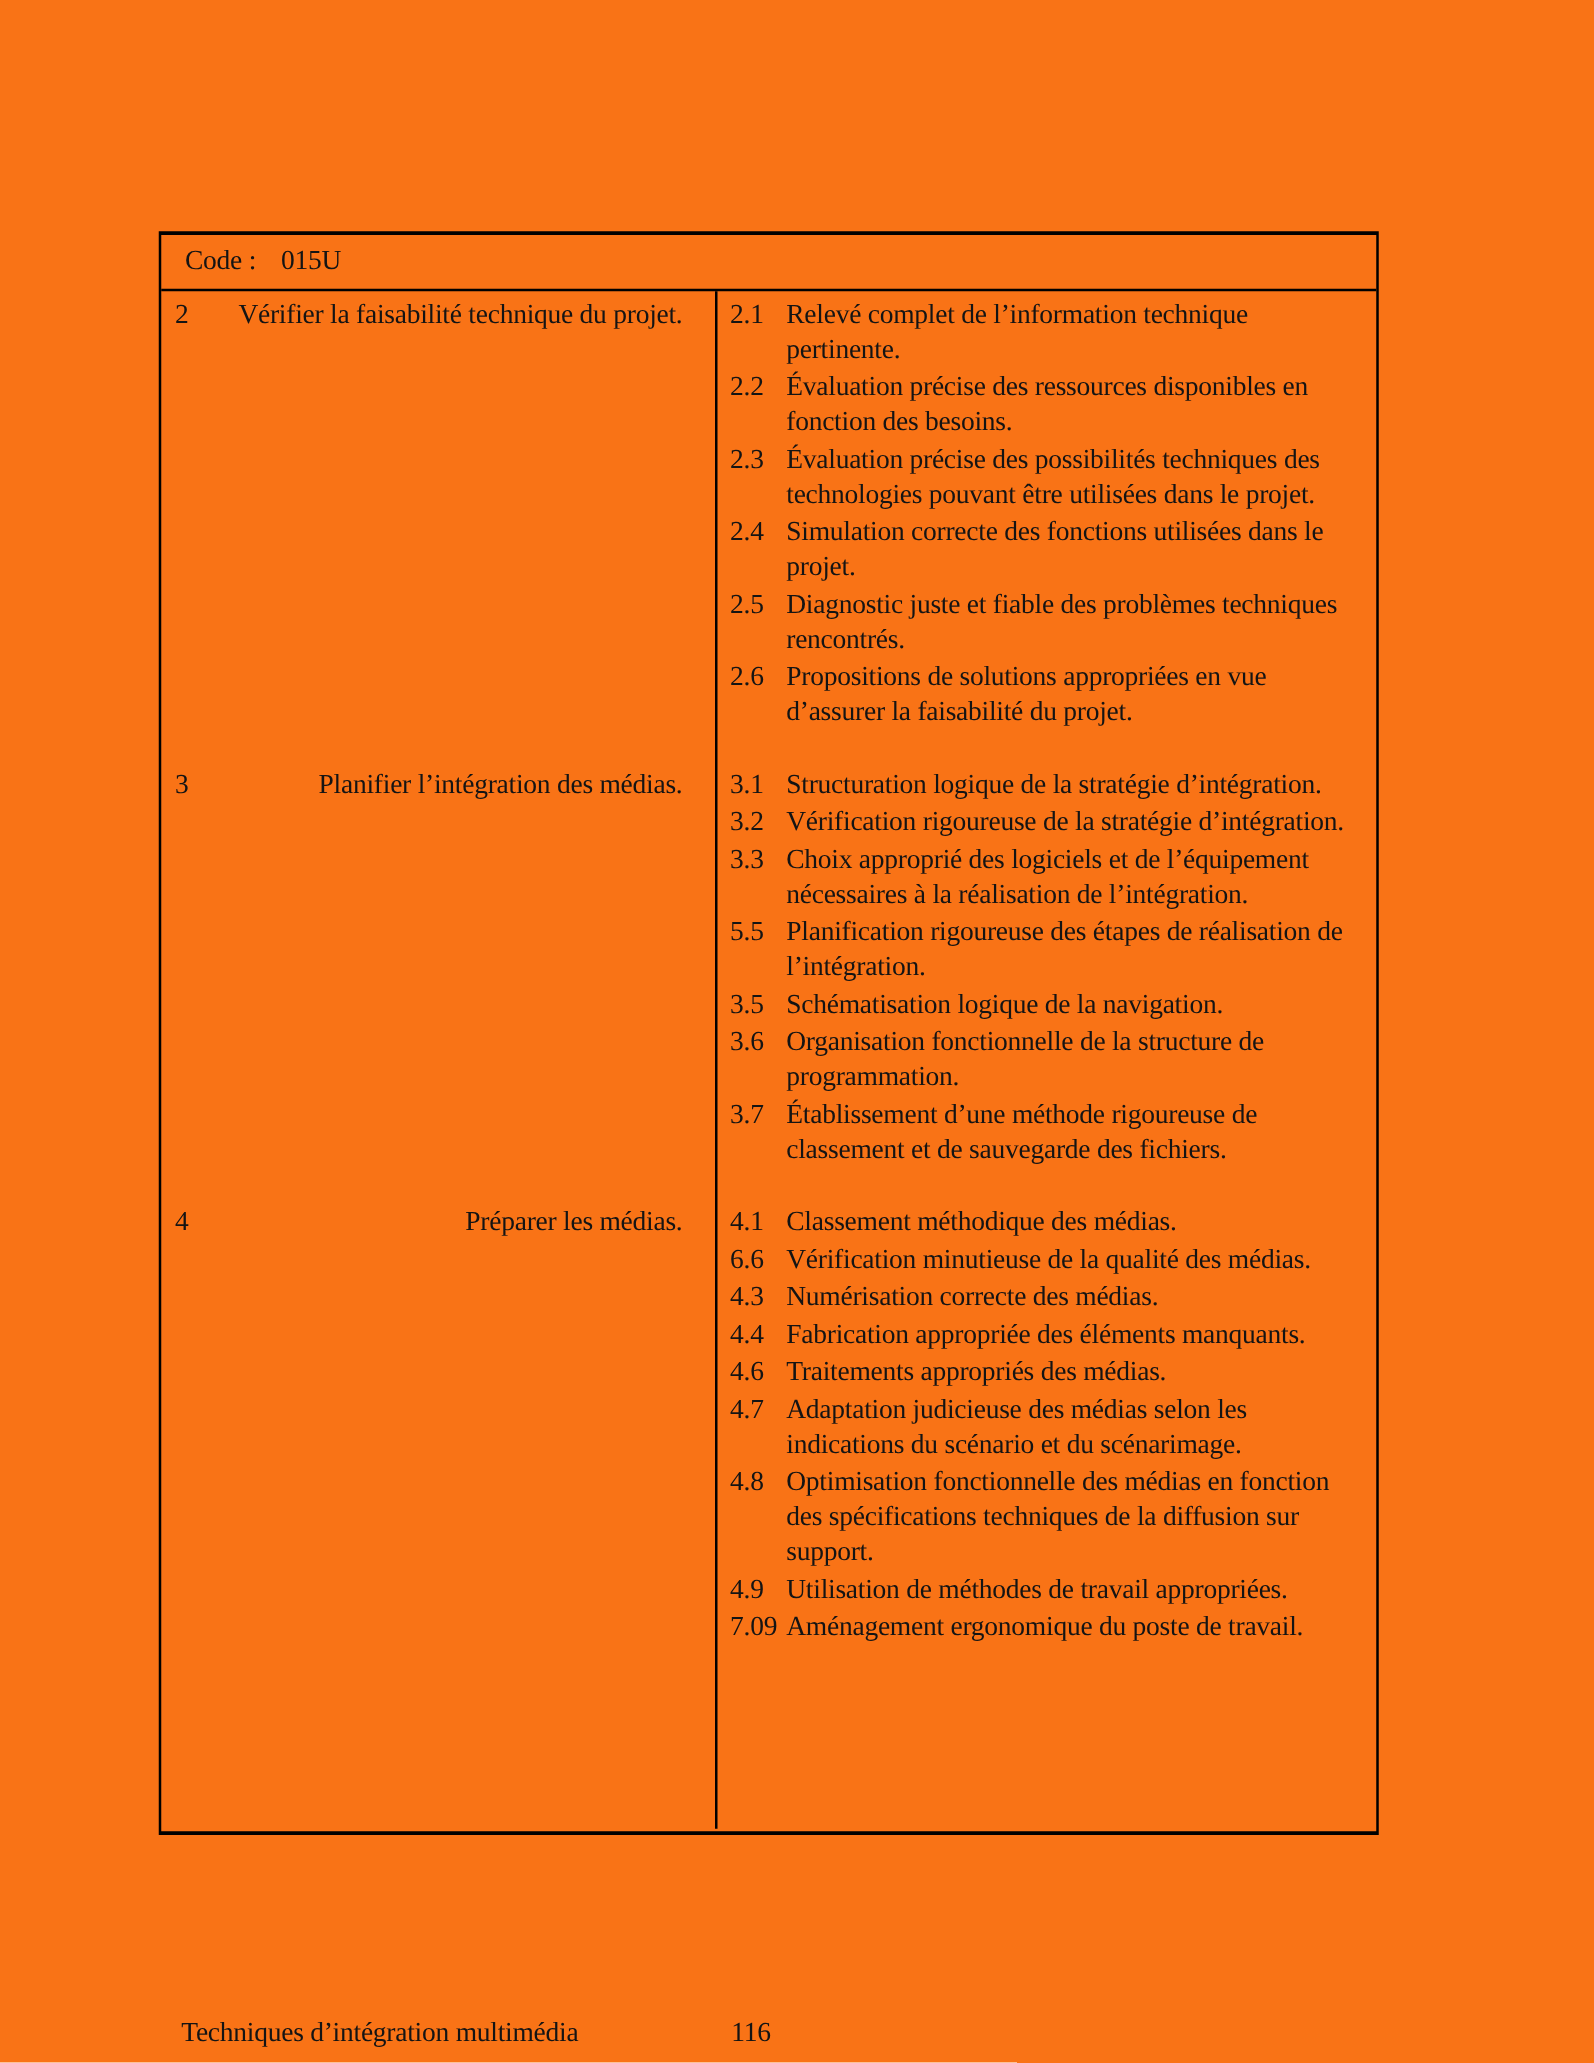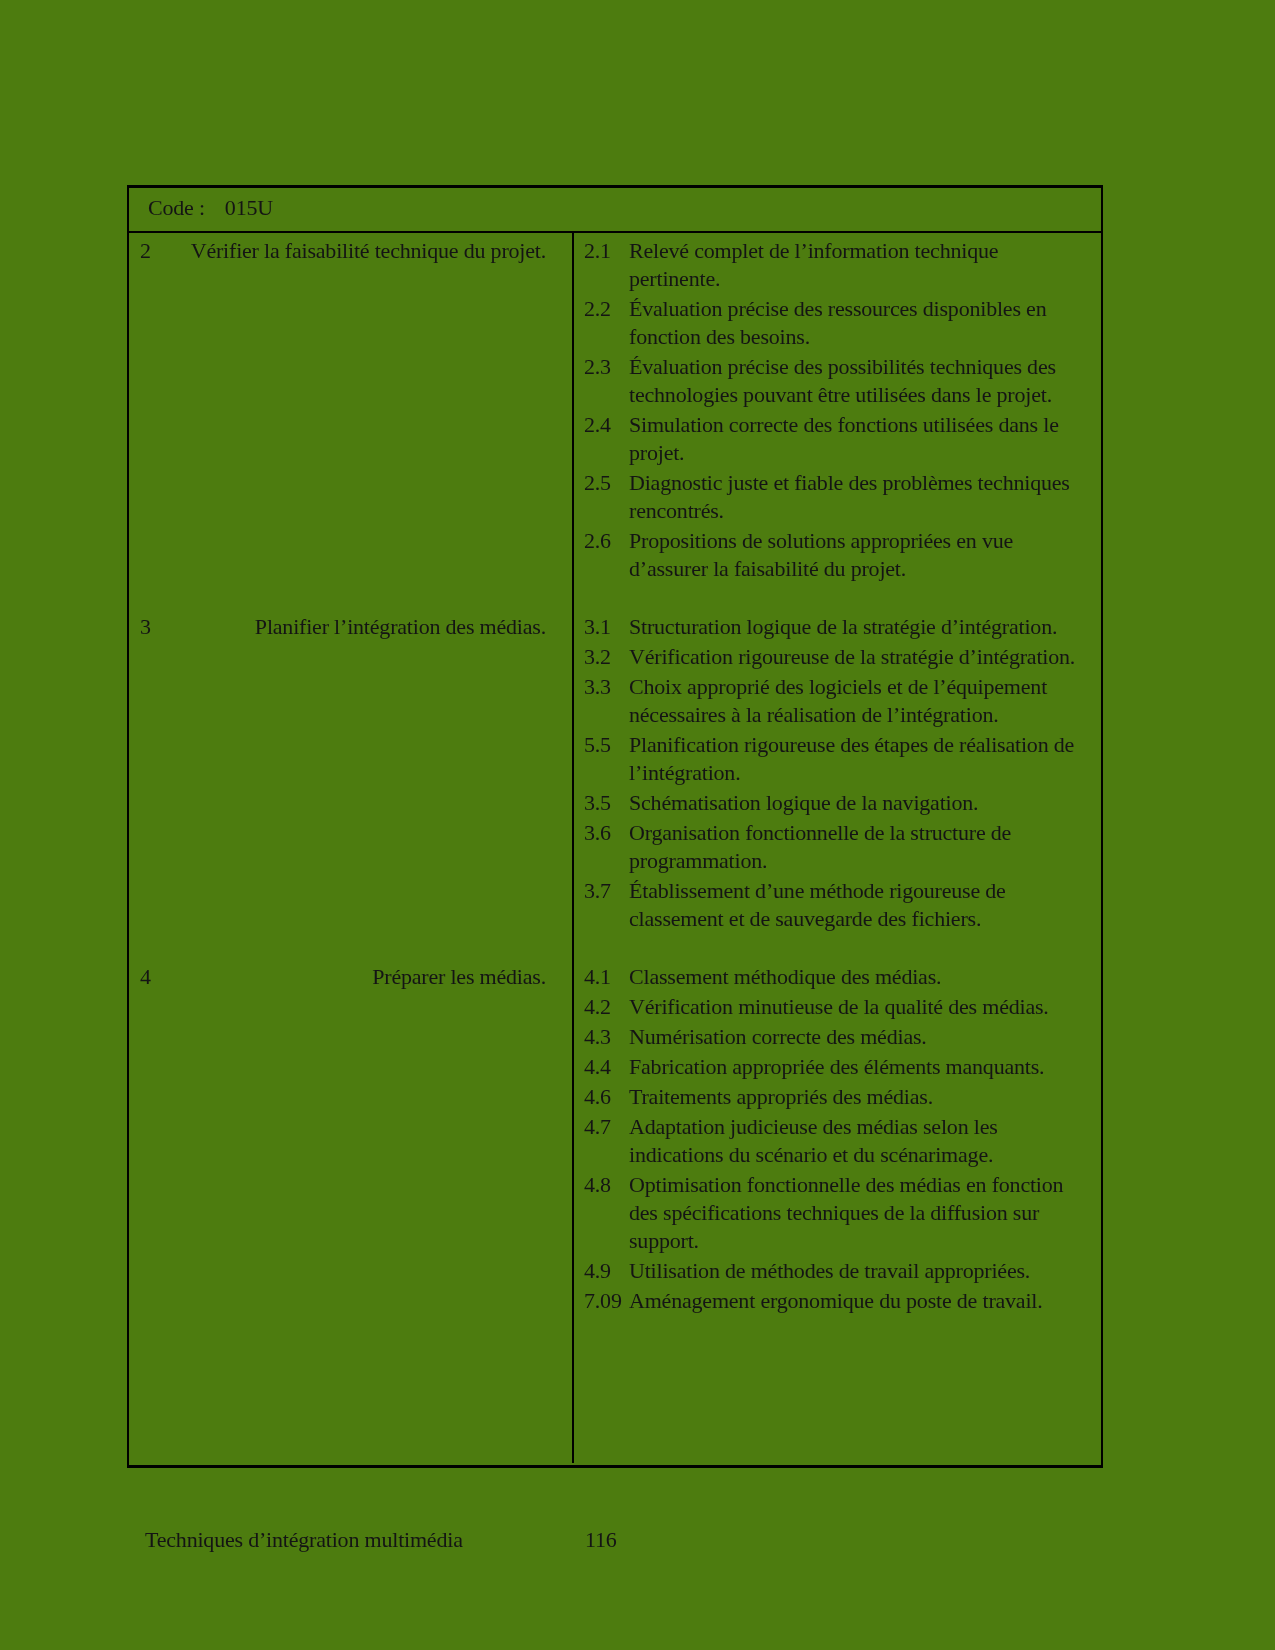--- a/index.html
+++ b/index.html
@@ -4,21 +4,21 @@
 <style>
   html, body {
     margin: 0;
     padding: 0;
     background: #ffffff;
   }
   .page {
     position: relative;
     width: 1275px;
     height: 1650px;
-    background: #4d7c0f;
+    background: #f97316;
     color: #141414;
     font-family: "Liberation Serif", "DejaVu Serif", serif;
     font-size: 22px;
     line-height: 28px;
     letter-spacing: -0.2px;
     overflow: hidden;
   }
   .doc-table {
     position: absolute;
     left: 127px;
@@ -67,21 +67,21 @@
     box-sizing: border-box;
     padding-left: 12px;
     padding-right: 8px;
   }
   .crit-item { display: flex; margin-bottom: 2px; }
   .crit-num { flex: 0 0 45px; }
   .crit-text { flex: 1; }
   .footer {
     position: absolute;
     left: 145px;
-    top: 1526px;
+    top: 1612px;
     width: 800px;
     height: 30px;
   }
   .footer-page {
     position: absolute;
     left: 440px;
     top: 0;
   }
 </style>
 </head>
@@ -172,21 +172,21 @@
         <div class="sec-left">
           <span class="obj-num">4</span>
           <span class="obj-text">Préparer les médias.</span>
         </div>
         <div class="sec-right">
           <div class="crit-item">
               <span class="crit-num">4.1</span>
               <span class="crit-text">Classement méthodique des médias.</span>
             </div>
           <div class="crit-item">
-              <span class="crit-num">4.2</span>
+              <span class="crit-num">6.6</span>
               <span class="crit-text">Vérification minutieuse de la qualité des médias.</span>
             </div>
           <div class="crit-item">
               <span class="crit-num">4.3</span>
               <span class="crit-text">Numérisation correcte des médias.</span>
             </div>
           <div class="crit-item">
               <span class="crit-num">4.4</span>
               <span class="crit-text">Fabrication appropriée des éléments manquants.</span>
             </div>

